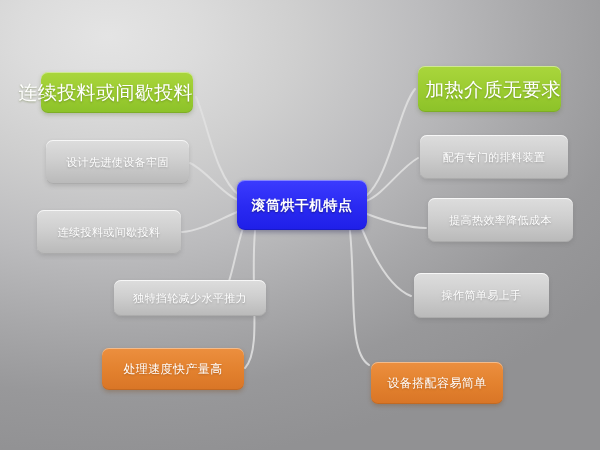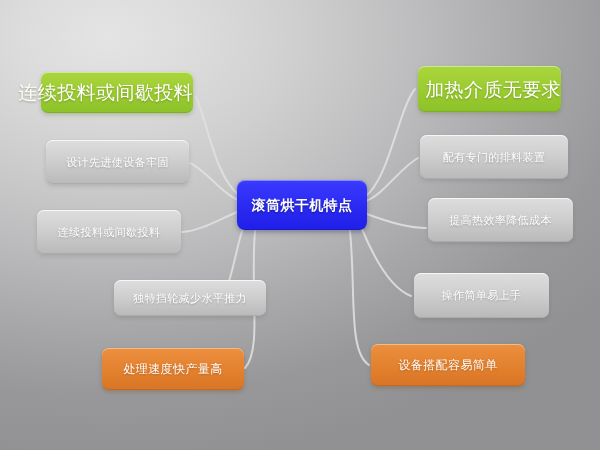--- a/index.html
+++ b/index.html
@@ -147,21 +147,21 @@
       </div>
       <div class="node grey" style="left: 420px; top: 135px; width: 148px; height: 44px;">
         <span class="node-label">配有专门的排料装置</span>
       </div>
       <div class="node grey" style="left: 428px; top: 198px; width: 145px; height: 44px;">
         <span class="node-label">提高热效率降低成本</span>
       </div>
       <div class="node grey" style="left: 414px; top: 273px; width: 135px; height: 45px;">
         <span class="node-label">操作简单易上手</span>
       </div>
-      <div class="node orange" style="left: 371px; top: 344px; width: 154px; height: 42px; text-align: right;">
+      <div class="node orange" style="left: 371px; top: 362px; width: 132px; height: 42px; text-align: right;">
         <span class="node-label">设备搭配容易简单</span>
       </div>
       <div class="node center" style="left: 237px; top: 180px; width: 130px; height: 50px;">
         <span class="node-label">滚筒烘干机特点</span>
       </div>
     </div>
 
 </div>
 
 </body></html>

